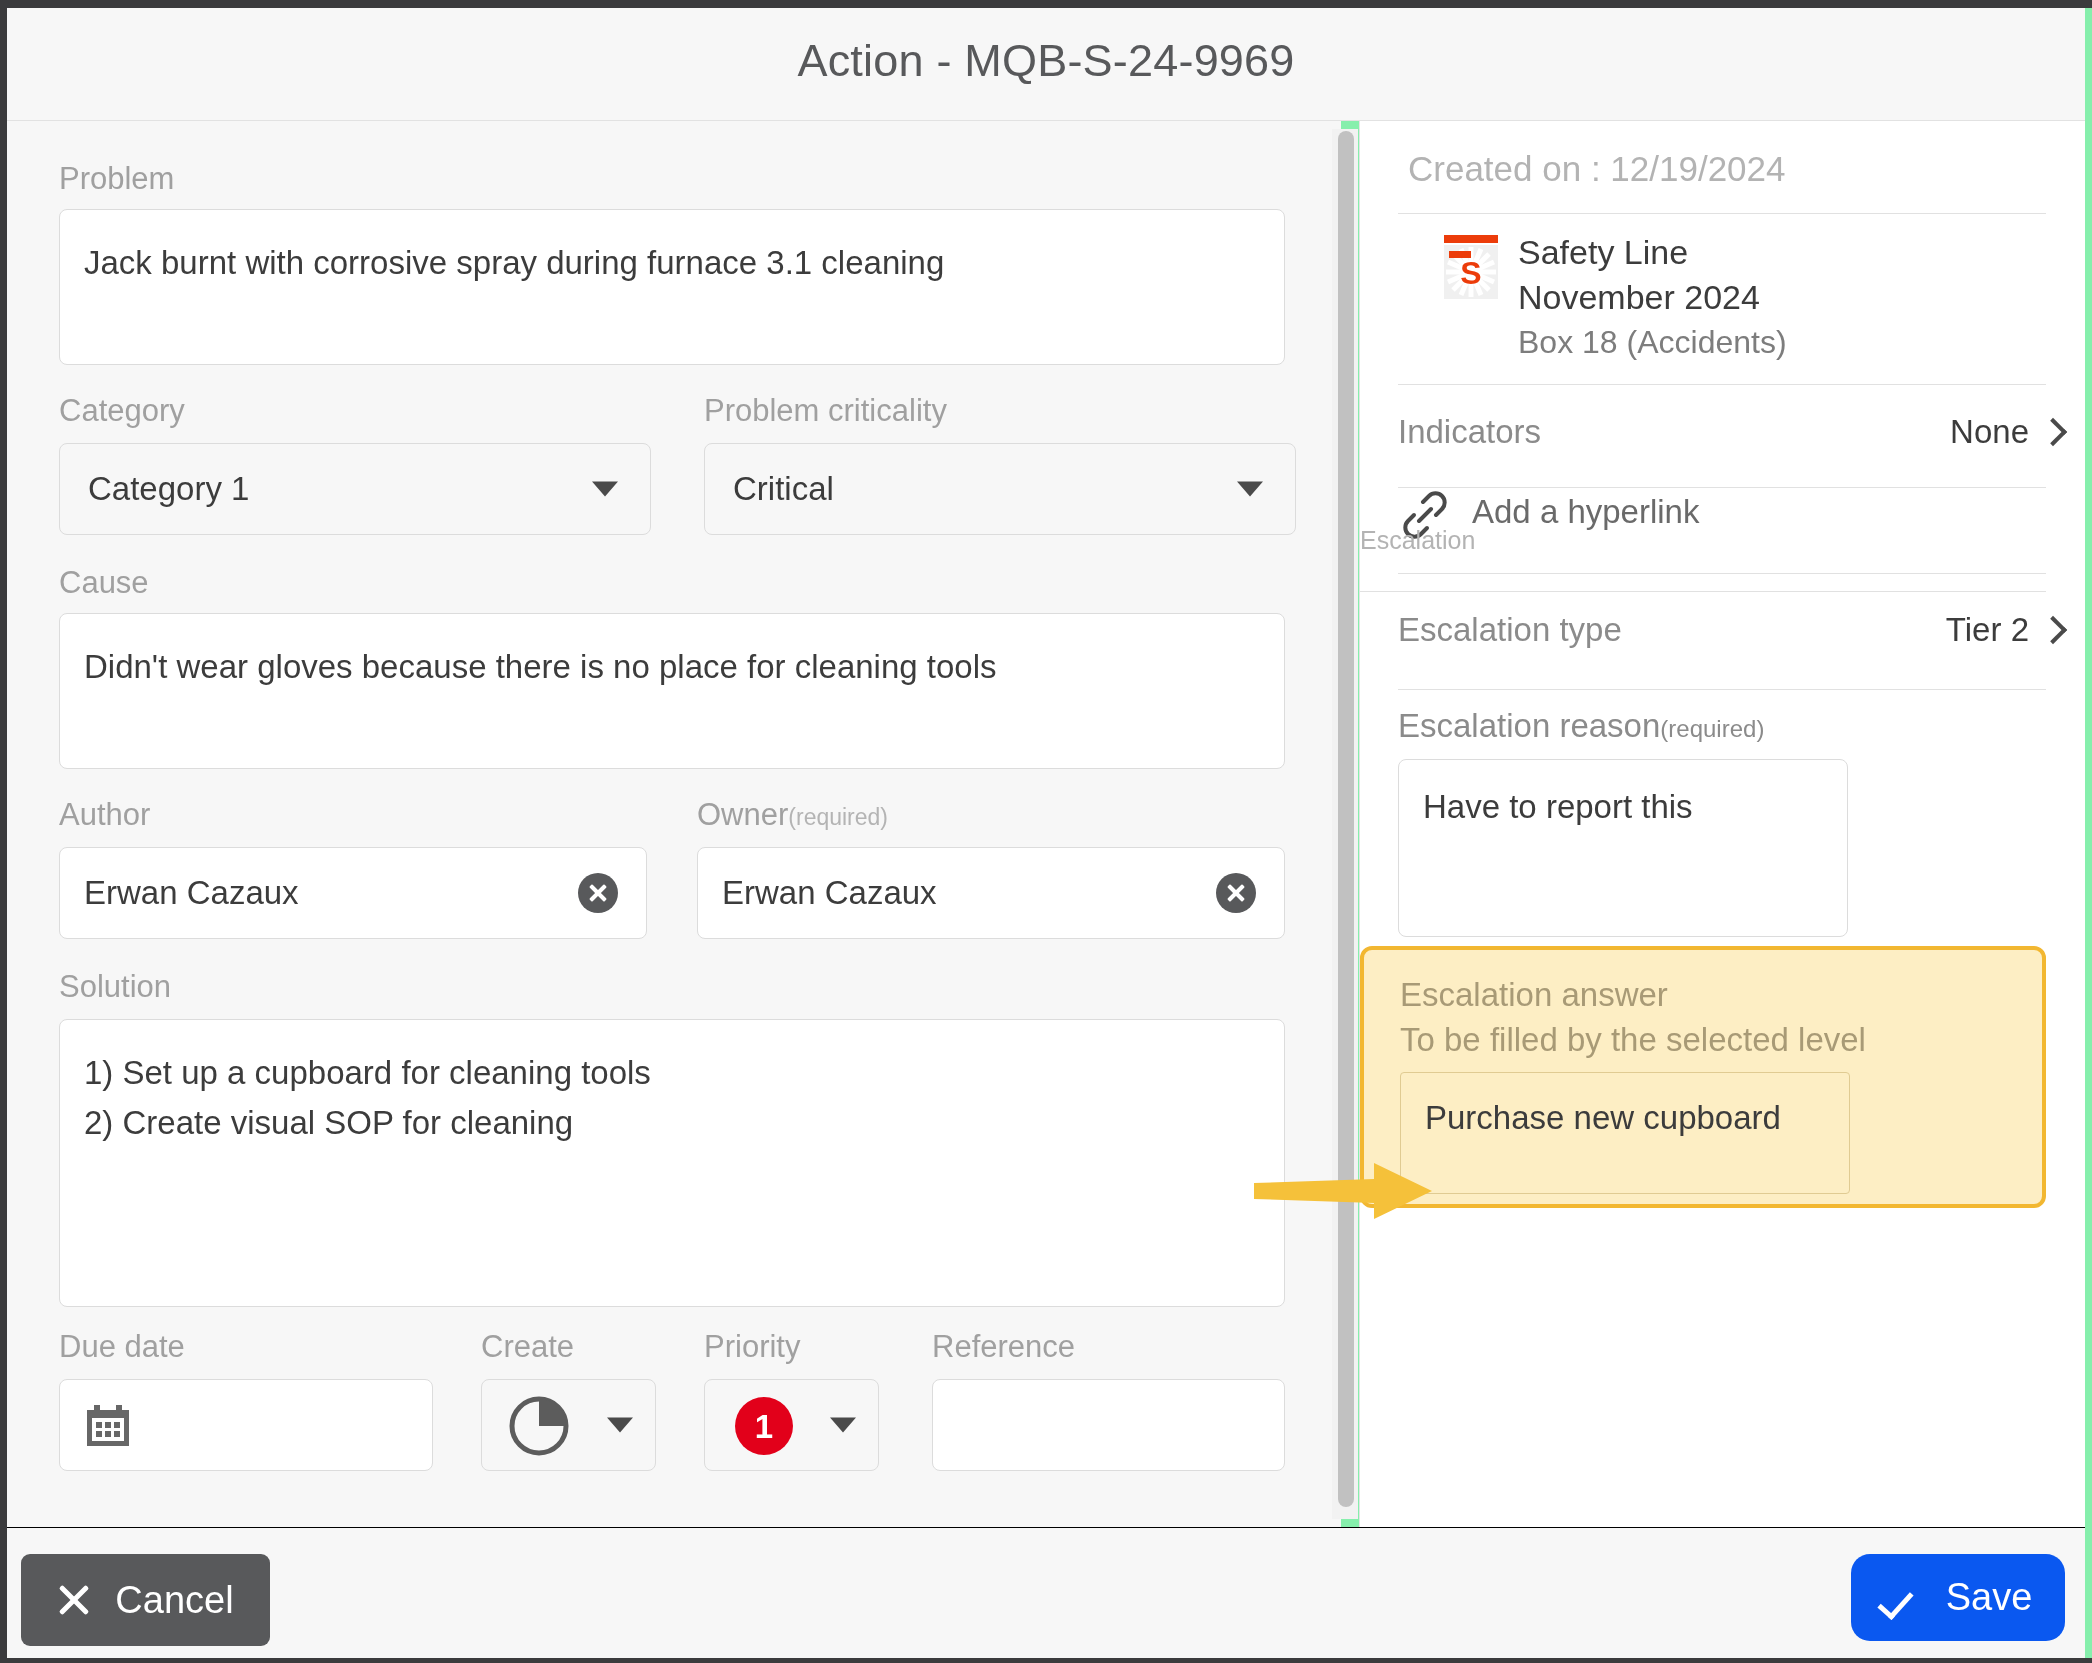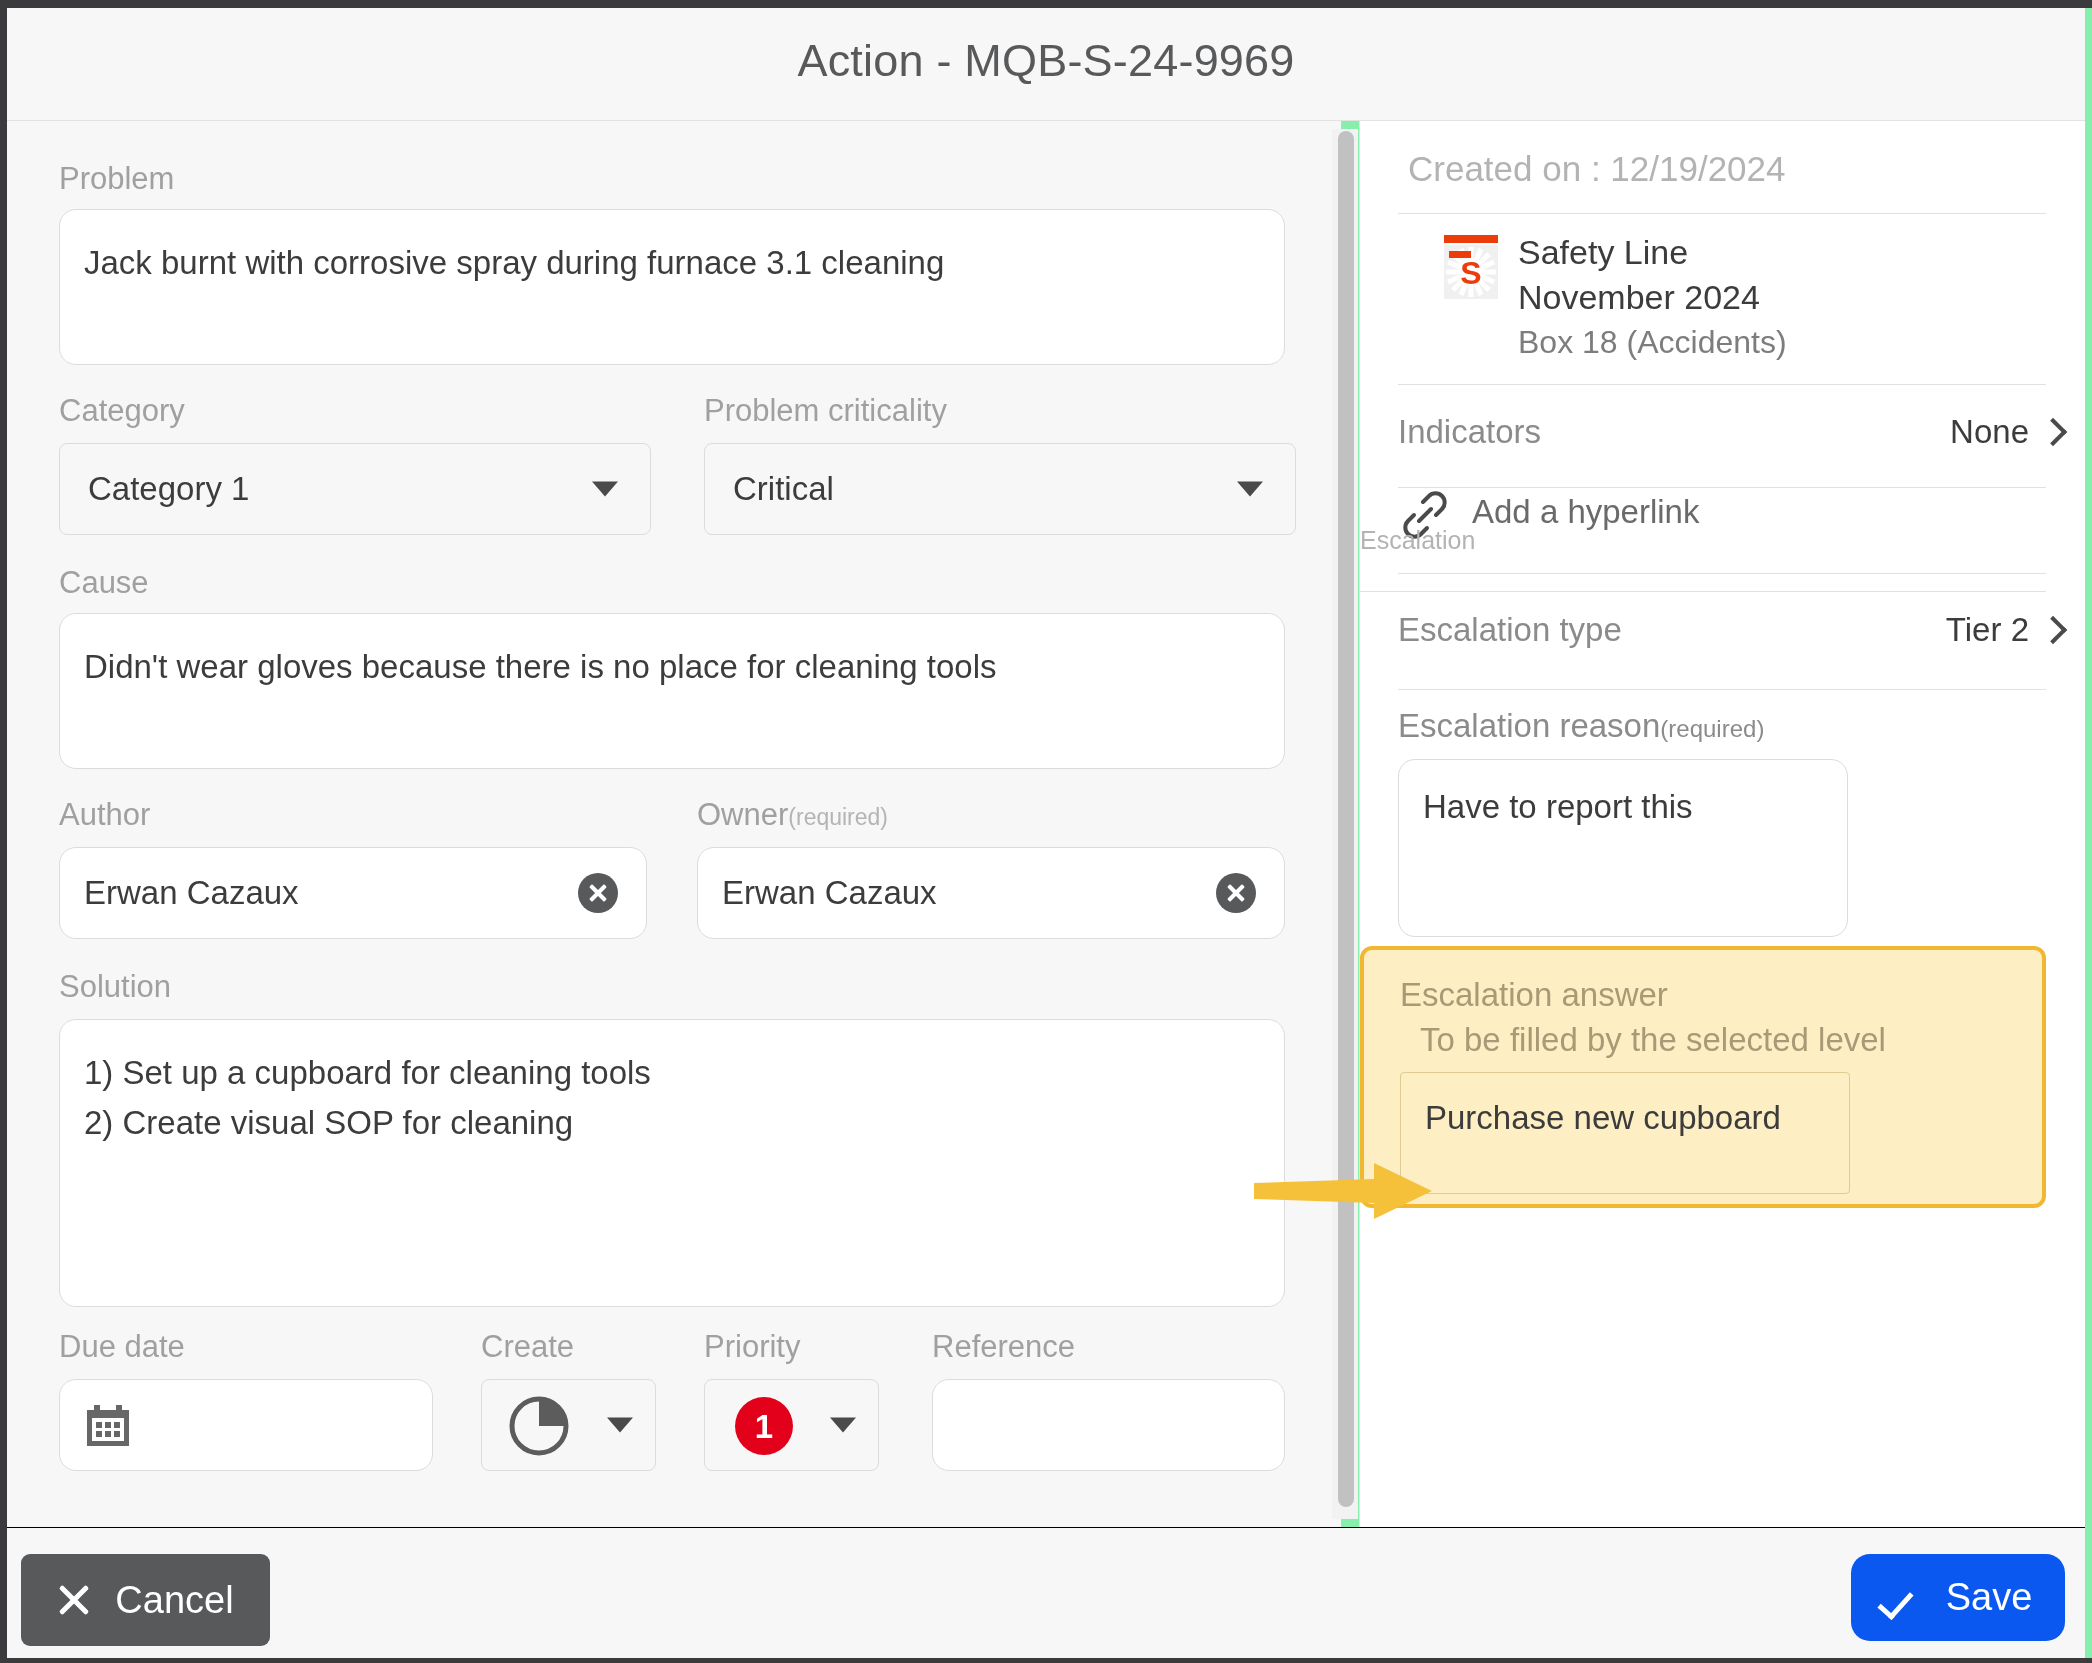--- a/index.html
+++ b/index.html
@@ -148,21 +148,21 @@
     white-space: nowrap;
   }
   .fld-label .req {
     font-size: 23px;
     color: #b4b4b4;
   }
   .textbox {
     position: absolute;
     background: #ffffff;
     border: 1px solid #dcdcdc;
-    border-radius: 17px;
+    border-radius: 8px;
     box-sizing: border-box;
   }
   .textbox .val {
     position: absolute;
     top: 28px;
     left: 24px;
     right: 24px;
     font-size: 33px;
     color: #3c3c3c;
     line-height: 50px;
@@ -325,21 +325,20 @@
     position: absolute;
     font-size: 33px;
     color: #a89a76;
     white-space: nowrap;
   }
   .hl-sublabel {
     position: absolute;
     font-size: 33px;
     color: #a89a76;
     white-space: nowrap;
-    margin-left: 20px;
   }
   .hl-field {
     position: absolute;
     background: transparent;
     border: 1px solid #e0cb92;
     border-radius: 4px;
     box-sizing: border-box;
   }
   .hl-field .val {
     position: absolute;

